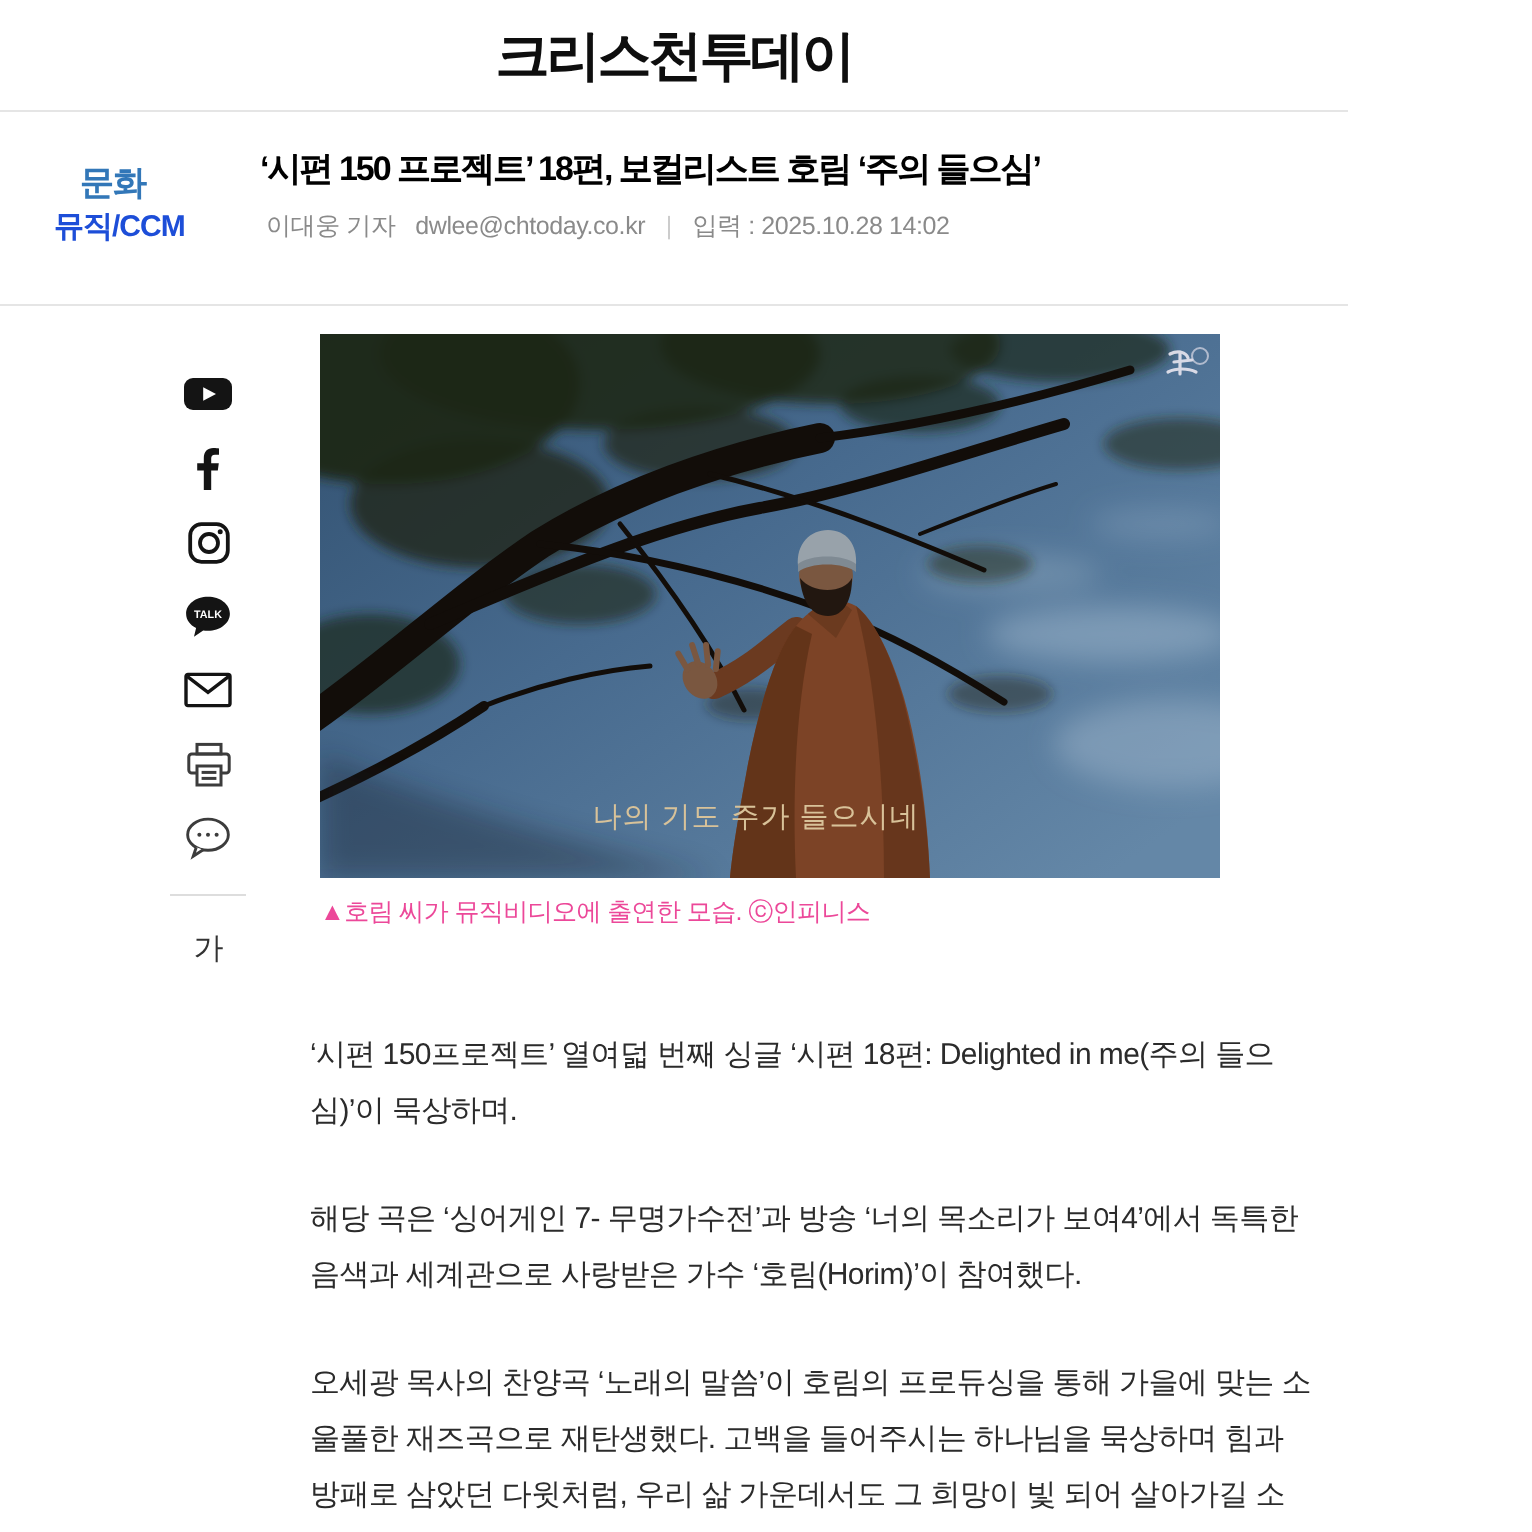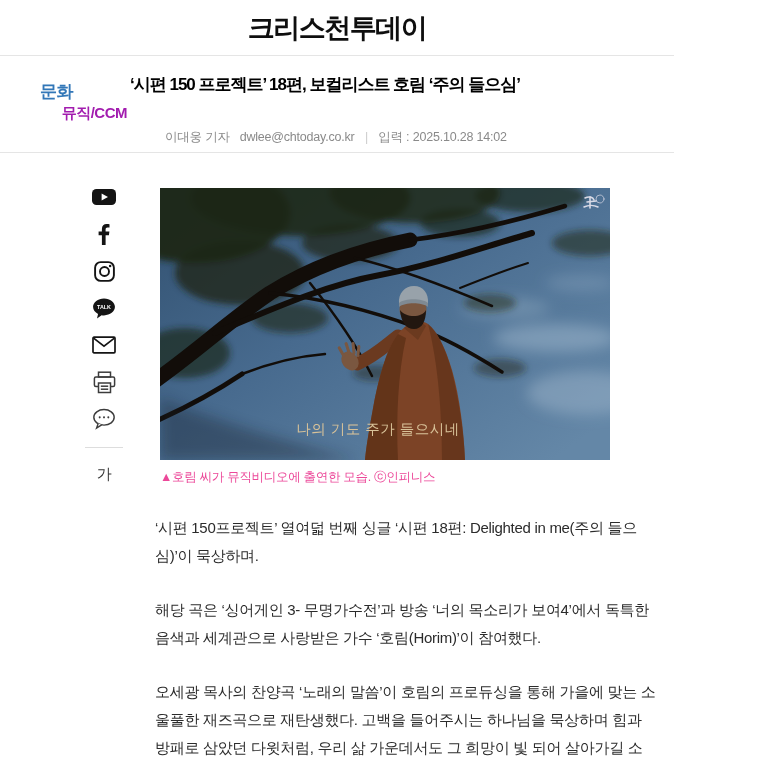--- a/index.html
+++ b/index.html
@@ -34,51 +34,51 @@
   .rule-mid { top: 152px; }
 
   
   .cat-block { position: absolute; left: 27px; top: 80px; width: 100px; }
   .cat-main {
     font-size: 17px; font-weight: 800; letter-spacing: -0.5px;
     padding-left: 13px; cursor: pointer; margin-bottom: 1px;
   }
   .cat-sub {
     font-size: 15px; font-weight: 800; letter-spacing: -0.5px;
-    color: #a21caf; cursor: pointer; text-align: right;
+    color: #1d4ed8; cursor: pointer;
   }
   .headline {
     position: absolute; left: 130px; top: 74px; width: 615px;
     font-size: 17px; font-weight: 800; letter-spacing: -1px;
     color: #000000; line-height: 1.3;
   }
   .byline {
-    position: absolute; left: 133px; top: 129px;
-    font-size: 12.5px; color: #8a8a8a; letter-spacing: -0.2px; margin-left: 32px;
+    position: absolute; left: 133px; top: 105px;
+    font-size: 12.5px; color: #8a8a8a; letter-spacing: -0.2px;
   }
   .byline .sep { color: #cccccc; margin: 0 7px; }
   .byline .email { color: #8a8a8a; text-decoration: none; cursor: pointer; }
 
   
   .share-rail {
     position: absolute; left: 90px; top: 186px; width: 28px;
     display: flex; flex-direction: column; align-items: center; gap: 15px;
   }
   .share-btn {
     width: 24px; height: 22px;
     display: flex; align-items: center; justify-content: center;
     cursor: pointer;
   }
   .share-divider { width: 38px; height: 1px; background: #dddddd; margin: 2px 0; }
   .font-size-btn {
     font-size: 15px; color: #333; cursor: pointer; letter-spacing: -0.5px;
   }
 
   
-  .figure { position: absolute; left: 160px; top: 188px; width: 450px; }
+  .figure { position: absolute; left: 160px; top: 167px; width: 450px; }
   .video-still { display: block; width: 450px; height: 272px; }
   .caption {
     margin-top: 9px;
     font-size: 12.5px; color: #ec4899; letter-spacing: -0.3px;
   }
 
   
   .article-body {
     position: absolute; left: 155px; top: 514px; width: 502px;
     font-size: 15px; line-height: 1.87; letter-spacing: -0.3px;
@@ -250,17 +250,17 @@
         <path d="M430,9 L430,20"></path>
         <path d="M424,19 C428,17 434,17 438,19"></path>
         <circle cx="440" cy="11" r="4" stroke-width="1" opacity="0.7"></circle>
       </g>
     </svg>
     <div class="caption">▲호림 씨가 뮤직비디오에 출연한 모습. ⓒ인피니스</div>
   </div>
 
   <div class="article-body">
     <p>‘시편 150프로젝트’ 열여덟 번째 싱글 ‘시편 18편: Delighted in me(주의 들으심)’이 묵상하며.</p>
-    <p>해당 곡은 ‘싱어게인 3- 무명가수전’과 방송 ‘너의 목소리가 보여4’에서 독특한 음색과 세계관으로 사랑받은 가수 ‘호림(Horim)’이 참여했다.</p>
+    <p>해당 곡은 ‘싱어게인 7- 무명가수전’과 방송 ‘너의 목소리가 보여4’에서 독특한 음색과 세계관으로 사랑받은 가수 ‘호림(Horim)’이 참여했다.</p>
     <p>오세광 목사의 찬양곡 ‘노래의 말씀’이 호림의 프로듀싱을 통해 가을에 맞는 소울풀한 재즈곡으로 재탄생했다. 고백을 들어주시는 하나님을 묵상하며 힘과 방패로 삼았던 다윗처럼, 우리 삶 가운데서도 그 희망이 빛 되어 살아가길 소망하는 곡이다.</p>
   </div>
 
 </div>
 
 </body></html>

